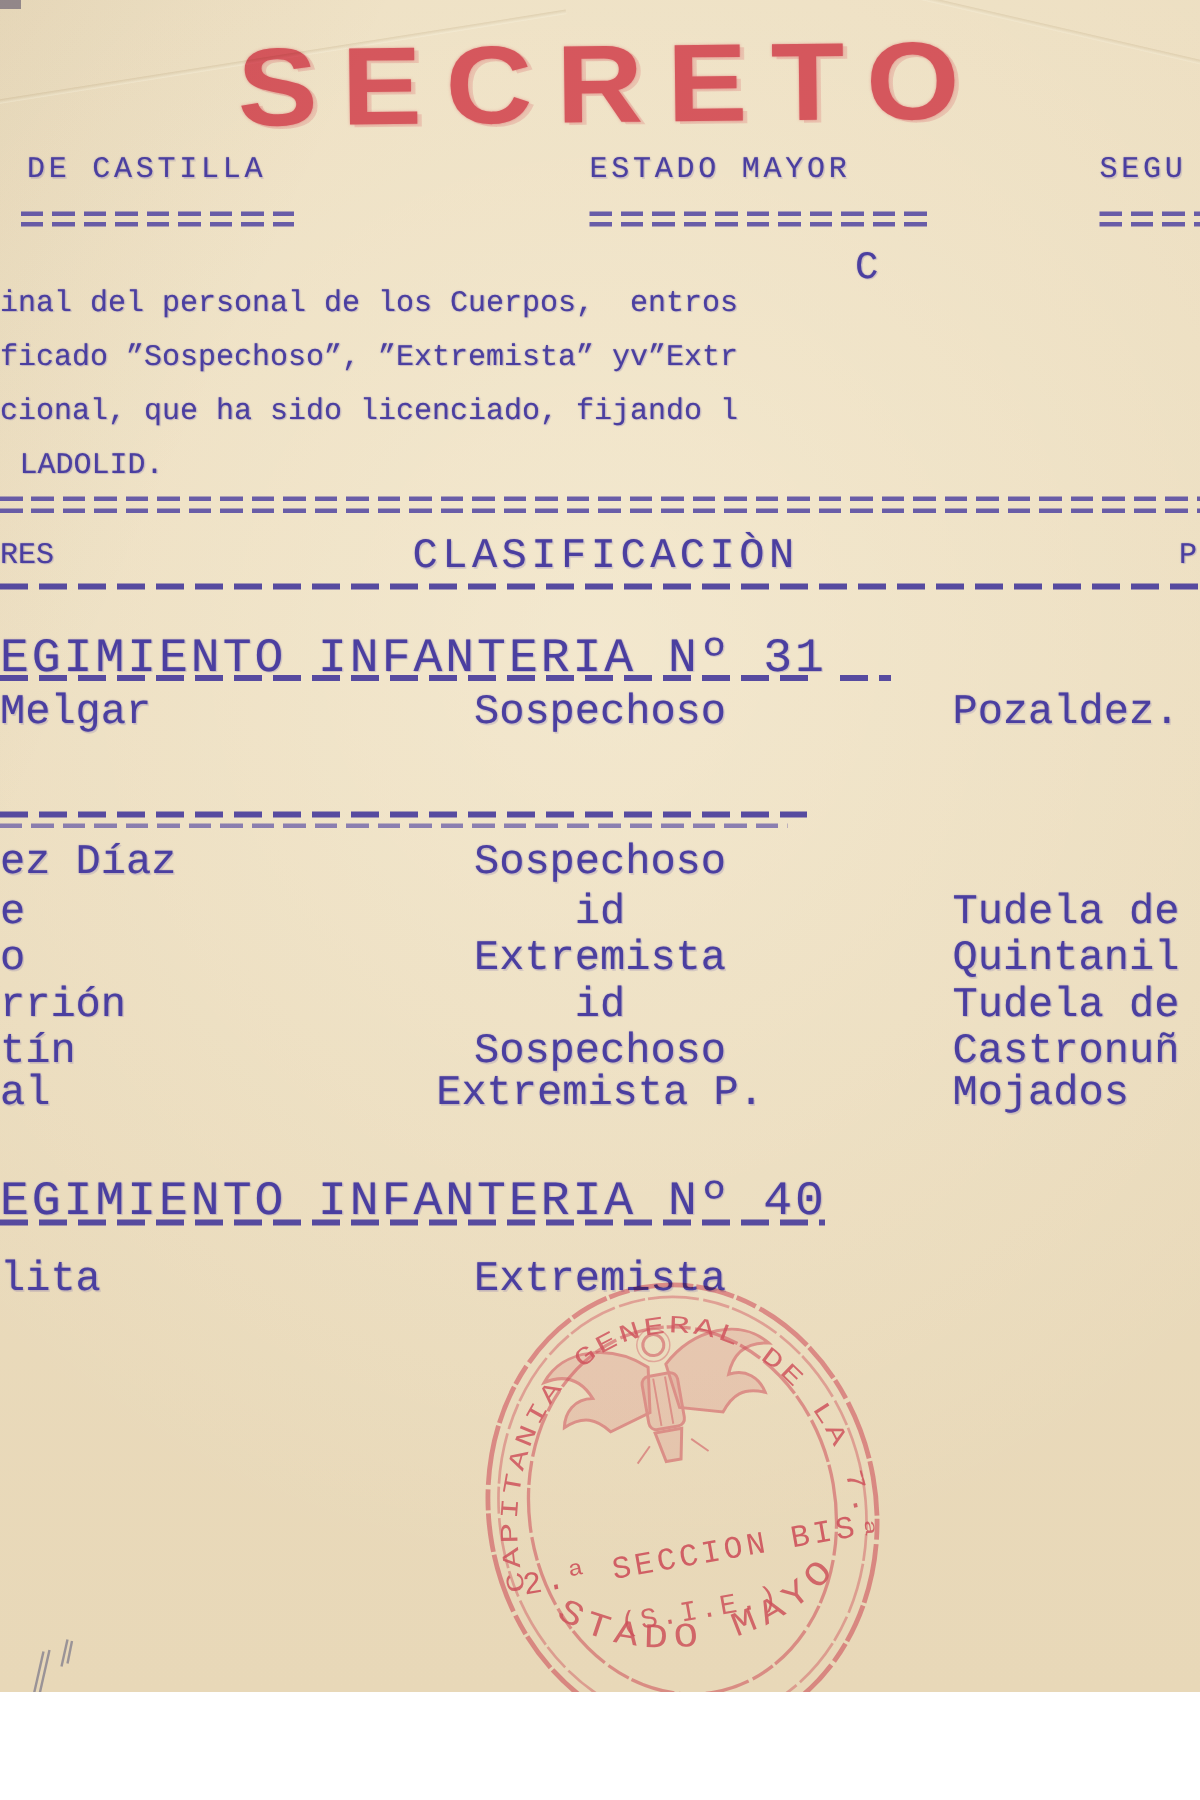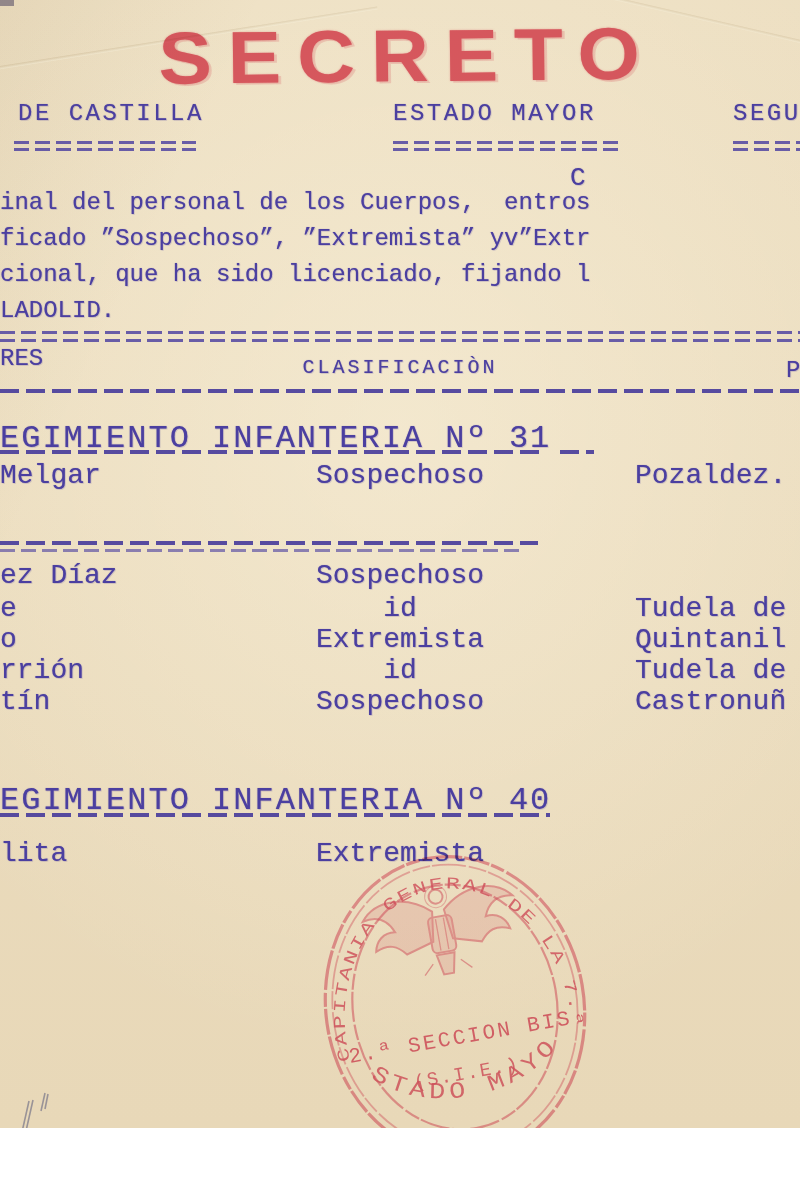--- a/index.html
+++ b/index.html
@@ -7,21 +7,21 @@
     position:relative;width:800px;height:1128px;overflow:hidden;
     font-family:"Liberation Mono","DejaVu Sans Mono",monospace;
     color:#4b3fa0;
     background:
       radial-gradient(120% 90% at 50% 38%, rgba(255,249,230,.40), rgba(255,249,230,0) 62%),
       linear-gradient(115deg, rgba(120,90,40,.07), rgba(120,90,40,0) 20%),
       linear-gradient(#eddfc2,#e8d8b8);
   }
   .ink{position:absolute;white-space:pre;
     text-shadow:0 0 1px rgba(75,63,160,.55), 1px 1px 0 rgba(75,63,160,.14);}
-  .t28{font-size:24px;line-height:30px;}
+  .t28{font-size:20px;line-height:30px;}
   .lsp{letter-spacing:2.5px;}
   .sec{font-size:32px;letter-spacing:2px;text-align:center;}
   .dash{position:absolute;height:3px;
     background:repeating-linear-gradient(90deg, rgba(75,63,160,.82) 0 15px, transparent 15px 21px);}
   .dash.th{height:4px;
     background:repeating-linear-gradient(90deg, rgba(70,58,155,.9) 0 19px, transparent 19px 26px);}
   .row{position:absolute;left:0;width:800px;height:30px;}
   .c{position:absolute;white-space:pre;font-size:28px;
     text-shadow:0 0 1px rgba(75,63,160,.55), 1px 1px 0 rgba(75,63,160,.14);}
   .c.name{left:0;}
@@ -63,28 +63,28 @@
   <div class="dash" style="left:393px;top:141px;width:226px;"></div>
   <div class="dash" style="left:393px;top:148px;width:226px;"></div>
   <div class="dash" style="left:733px;top:141px;width:67px;"></div>
   <div class="dash" style="left:733px;top:148px;width:67px;"></div>
 
   <div>
     <div class="ink t28" style="left:0;top:188px;">inal del personal de los Cuerpos,  entros</div>
     <div class="ink" style="left:570px;top:163px;font-size:26px;">C</div>
     <div class="ink t28" style="left:0;top:224px;">ficado ”Sospechoso”, ”Extremista” yv”Extr</div>
     <div class="ink t28" style="left:0;top:260px;">cional, que ha sido licenciado, fijando l</div>
-    <div class="ink t28" style="left:0;top:296px;">LADOLID.</div>
+    <div class="ink t28" style="left:13px;top:296px;">LADOLID.</div>
   </div>
 
   <div class="dash" style="left:0;top:331px;width:800px;"></div>
   <div class="dash" style="left:0;top:339px;width:800px;"></div>
 
-  <div class="ink t28" style="left:0;top:344px;">RES</div>
-  <div class="ink" style="left:275px;top:356px;width:250px;text-align:center;font-size:20px;letter-spacing:3px;">CLASIFICACIÒN</div>
+  <div class="ink t28" style="left:0;top:356px;">RES</div>
+  <div class="ink" style="left:275px;top:356px;width:250px;text-align:center;font-size:28px;letter-spacing:3px;">CLASIFICACIÒN</div>
   <div class="ink t28" style="left:786px;top:356px;">P</div>
   <div class="dash th" style="left:0;top:389px;width:800px;"></div>
 
   <div class="ink sec" style="left:0;top:420px;">EGIMIENTO INFANTERIA Nº 31</div>
   <div class="dash th" style="left:0;top:450px;width:546px;"></div>
   <div class="dash th" style="left:560px;top:450px;width:34px;"></div>
   <div class="row" style="top:460px;">
     <span class="c name">Melgar</span>
     <span class="c klass">Sospechoso</span>
     <span class="c res">Pozaldez.</span>
@@ -109,20 +109,25 @@
   </div>
   <div class="row" style="top:655px;">
     <span class="c name">rrión</span>
     <span class="c klass">id</span>
     <span class="c res">Tudela de</span>
   </div>
   <div class="row" style="top:686px;">
     <span class="c name">tín</span>
     <span class="c klass">Sospechoso</span>
     <span class="c res">Castronuñ</span>
+  </div>
+  <div class="row" style="top:714px;">
+    <span class="c name">al</span>
+    <span class="c klass">Extremista P.</span>
+    <span class="c res">Mojados</span>
   </div>
 
   <div class="ink sec" style="left:0;top:782px;">EGIMIENTO INFANTERIA Nº 40</div>
   <div class="dash th" style="left:0;top:813px;width:550px;"></div>
   <div class="row" style="top:838px;">
     <span class="c name">lita</span>
     <span class="c klass">Extremista</span>
   </div>
 
   <svg class="stamp" width="310" height="350" viewBox="0 0 310 350">

